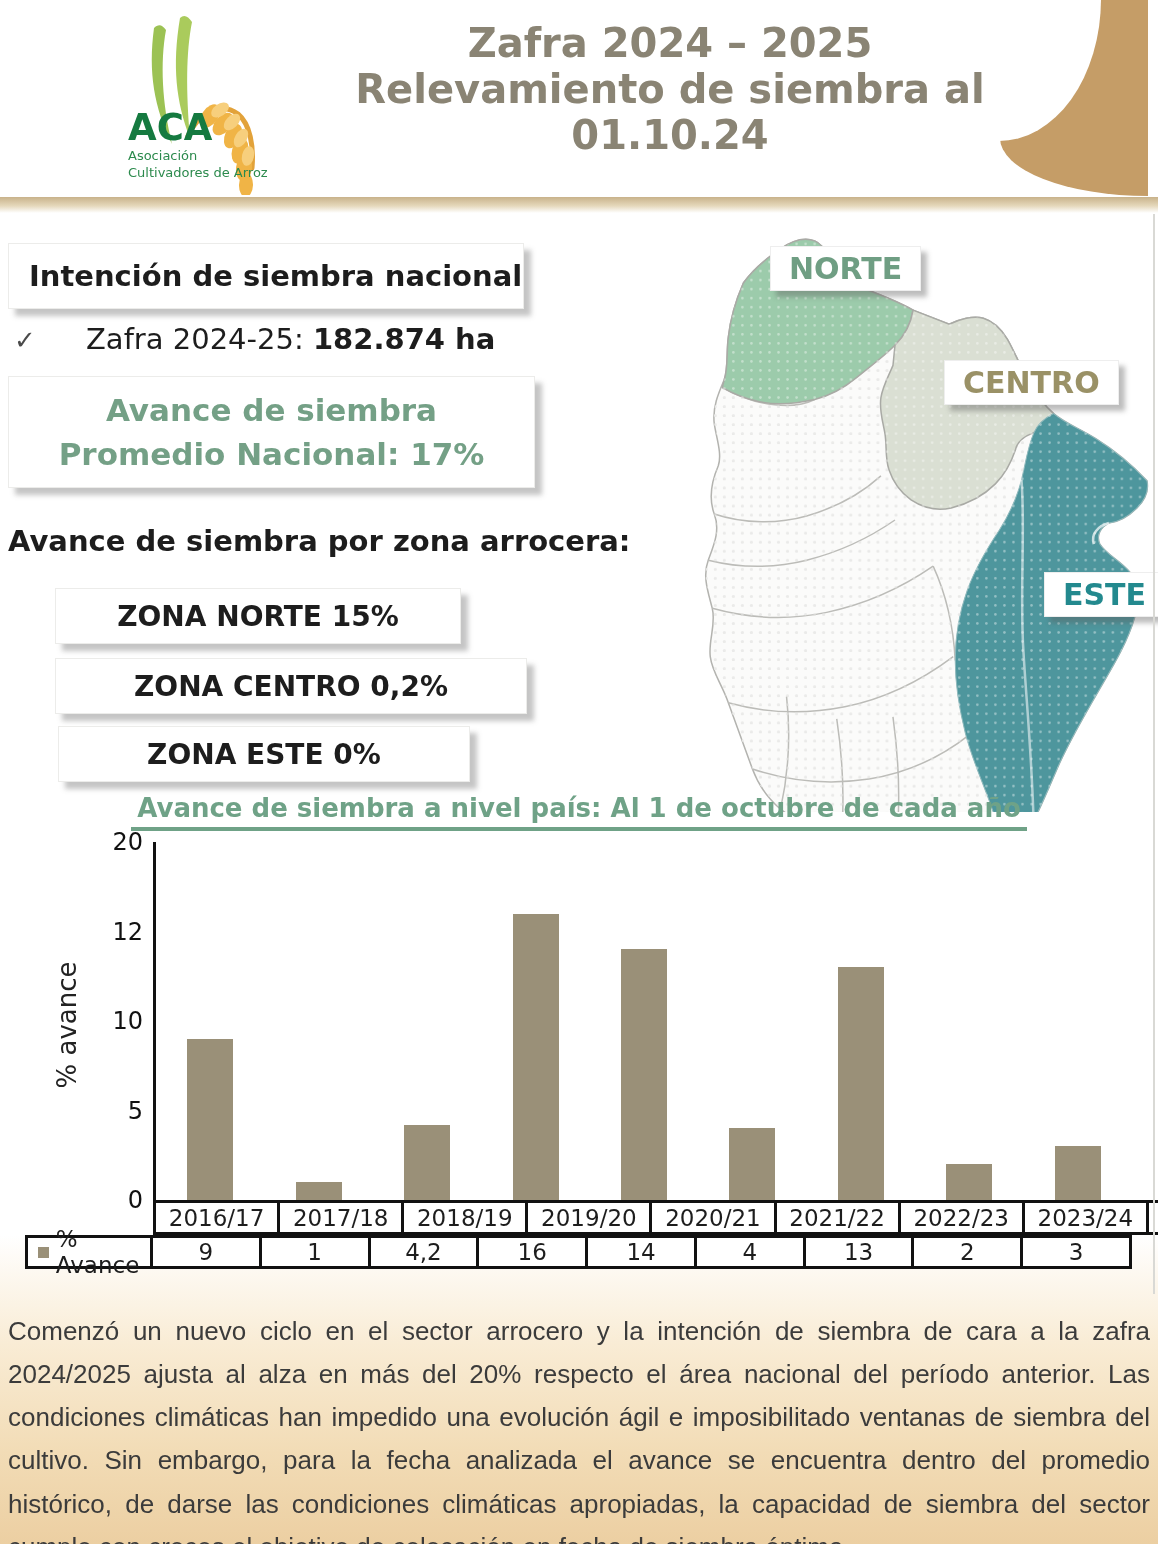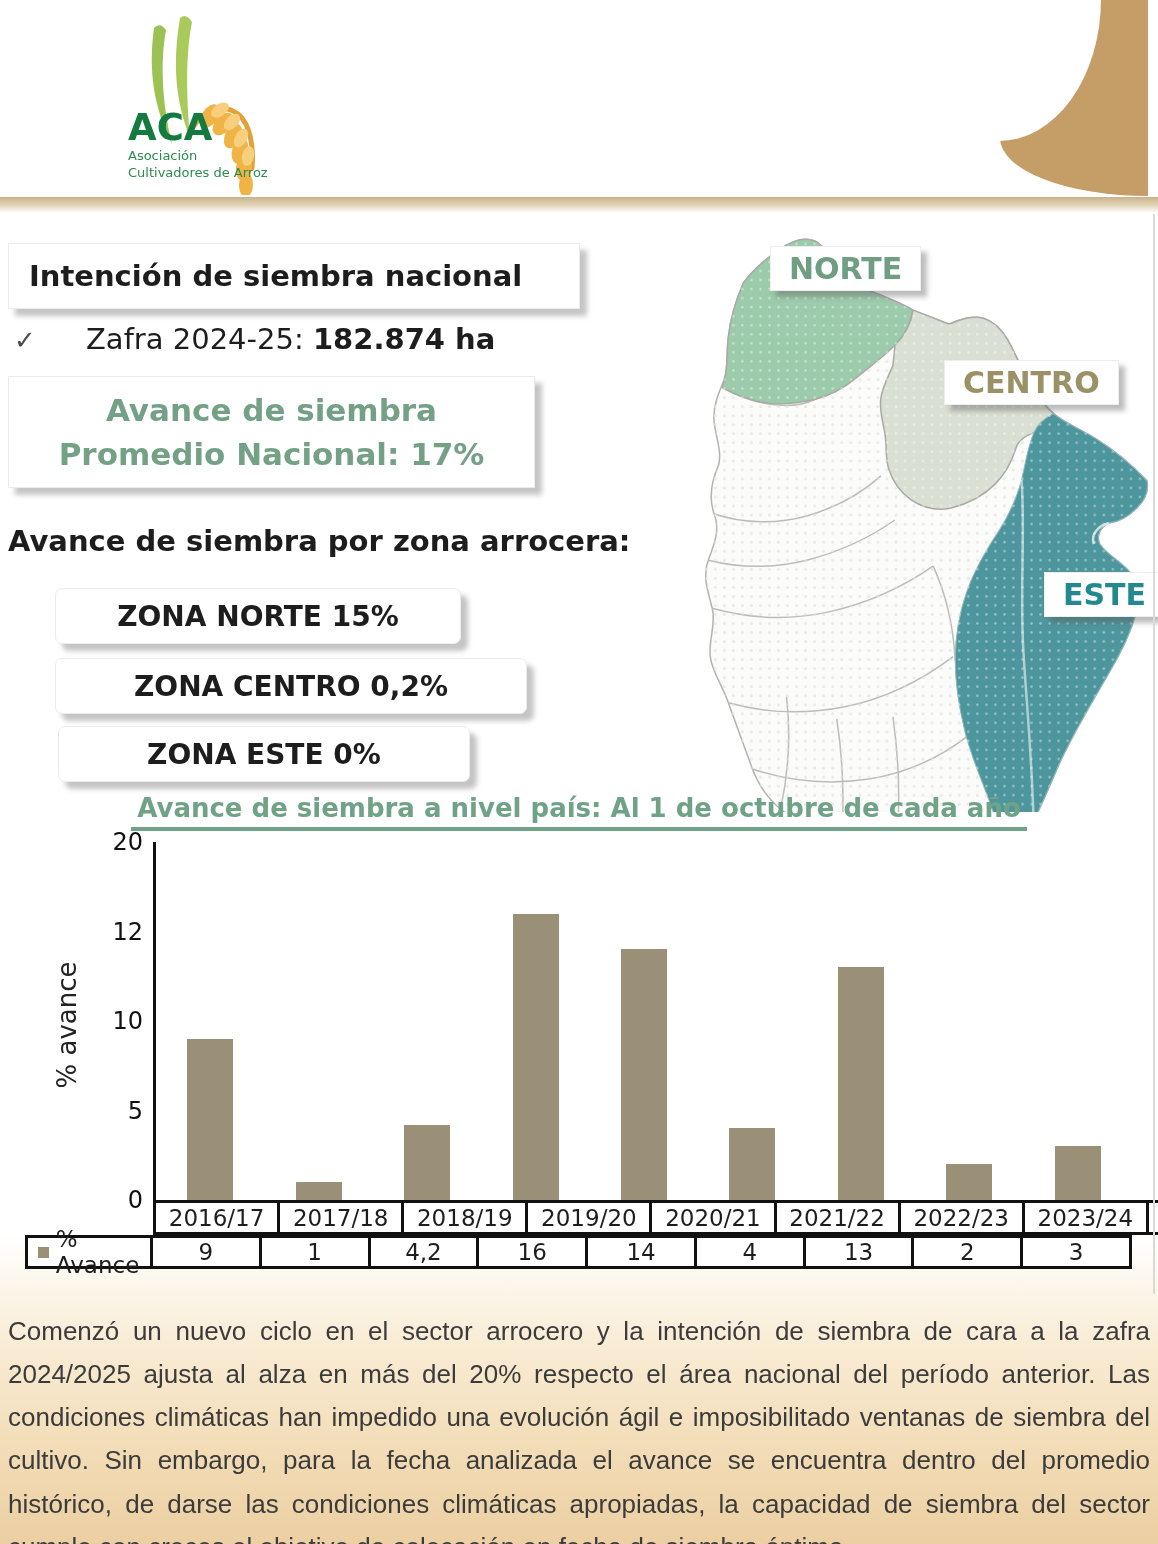--- a/index.html
+++ b/index.html
@@ -16,31 +16,31 @@
   .swoosh-inner{position:absolute;left:-1px;top:-1px;width:102px;height:142px;background:#fff;
           border-bottom-right-radius:100% 100%;}
   .header-band{position:absolute;left:0;top:197px;width:1158px;height:16px;
           background:linear-gradient(180deg,#c8b28a 0%,#e5d8bb 55%,#ffffff 100%);}
   .title-block{position:absolute;left:300px;top:20px;width:740px;text-align:center;
           font-weight:bold;font-size:40px;line-height:46px;color:#8a8474;}
   
   #logo{position:absolute;left:92px;top:10px;width:185px;height:185px;}
   
   .shadow-box{background:#ffffff;border:1px solid #ececea;box-shadow:7px 7px 5px rgba(90,90,90,.35);}
-  #box-intencion{position:absolute;left:8px;top:243px;width:572px;height:66px;
+  #box-intencion{position:absolute;left:8px;top:243px;width:516px;height:66px;
        display:flex;align-items:center;padding-left:20px;font-size:29px;font-weight:bold;}
   #check-row{position:absolute;left:14px;top:322px;width:620px;font-size:29px;}
   #check-row .check{display:inline-block;width:72px;color:#4a4a4a;font-size:26px;}
   #check-row .val{font-weight:bold;}
   #box-avance{position:absolute;left:8px;top:376px;width:527px;height:112px;
        display:flex;flex-direction:column;align-items:center;justify-content:center;
        font-size:31px;font-weight:bold;color:#74a086;line-height:44px;text-align:center;}
   #zona-heading{position:absolute;left:8px;top:524px;font-size:29px;font-weight:bold;z-index:5;}
   .zona-box{position:absolute;height:56px;display:flex;align-items:center;justify-content:center;
-       font-size:28px;font-weight:bold;border-radius:7px;}
+       font-size:28px;font-weight:bold;}
   #zona-norte{left:55px;top:588px;width:406px;}
   #zona-centro{left:55px;top:658px;width:472px;}
   #zona-este{left:58px;top:726px;width:412px;}
   
   #map{position:absolute;left:648px;top:230px;width:502px;height:582px;}
   .map-label{position:absolute;background:#fff;box-shadow:6px 6px 5px rgba(90,90,90,.4);
        border:1px solid #eee;padding:4px 18px;font-size:30px;font-weight:bold;}
   #lbl-norte{left:122px;top:16px;color:#6f9e83;}
   #lbl-centro{left:296px;top:130px;color:#9a9166;}
   #lbl-este{left:396px;top:342px;color:#23898e;}
@@ -98,20 +98,25 @@
         <ellipse cx="128" cy="100" rx="6" ry="10" transform="rotate(55 128 100)" fill="#f7cf7d"></ellipse>
         <ellipse cx="140" cy="112" rx="6" ry="10" transform="rotate(45 140 112)" fill="#f7cf7d"></ellipse>
         <ellipse cx="149" cy="128" rx="6" ry="10" transform="rotate(30 149 128)" fill="#f7cf7d"></ellipse>
         <ellipse cx="156" cy="146" rx="6" ry="10" transform="rotate(12 156 146)" fill="#f7cf7d"></ellipse>
       </g>
       <text x="36" y="130" font-size="37" font-weight="bold" fill="#157a40">ACA</text>
       <text x="36" y="150" font-size="13" fill="#2c8a4d">Asociación</text>
       <text x="36" y="167" font-size="13" fill="#2c8a4d">Cultivadores de Arroz</text>
     </svg>
 
+    <div class="title-block" style="color: rgb(138, 132, 116);">
+      <div>Zafra 2024 – 2025</div>
+      <div>Relevamiento de siembra al</div>
+      <div>01.10.24</div>
+    </div>
   </div>
 
   <div id="box-intencion" class="shadow-box">
     <span>Intención de siembra nacional</span>
   </div>
 
   <div id="check-row">
     <span class="check">✓</span><span>Zafra 2024-25:</span>&nbsp;<span class="val">182.874 ha</span>
   </div>
 

